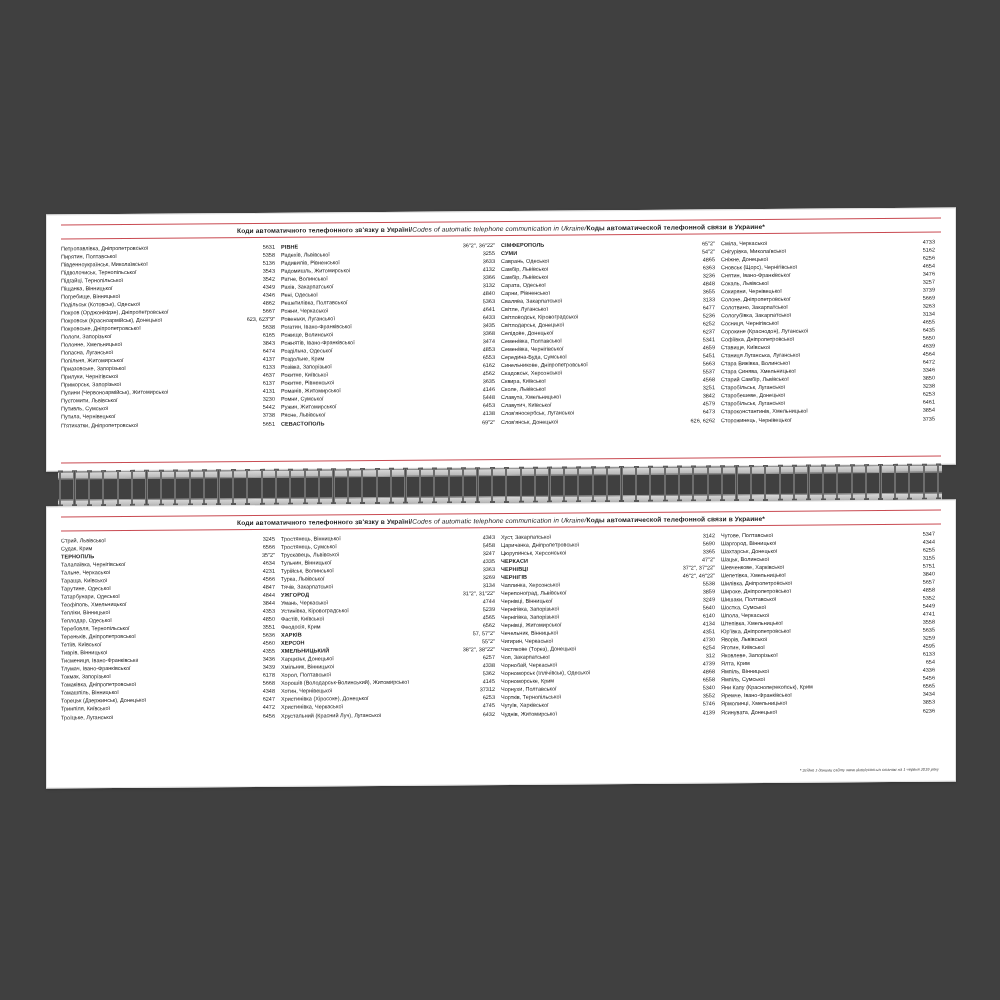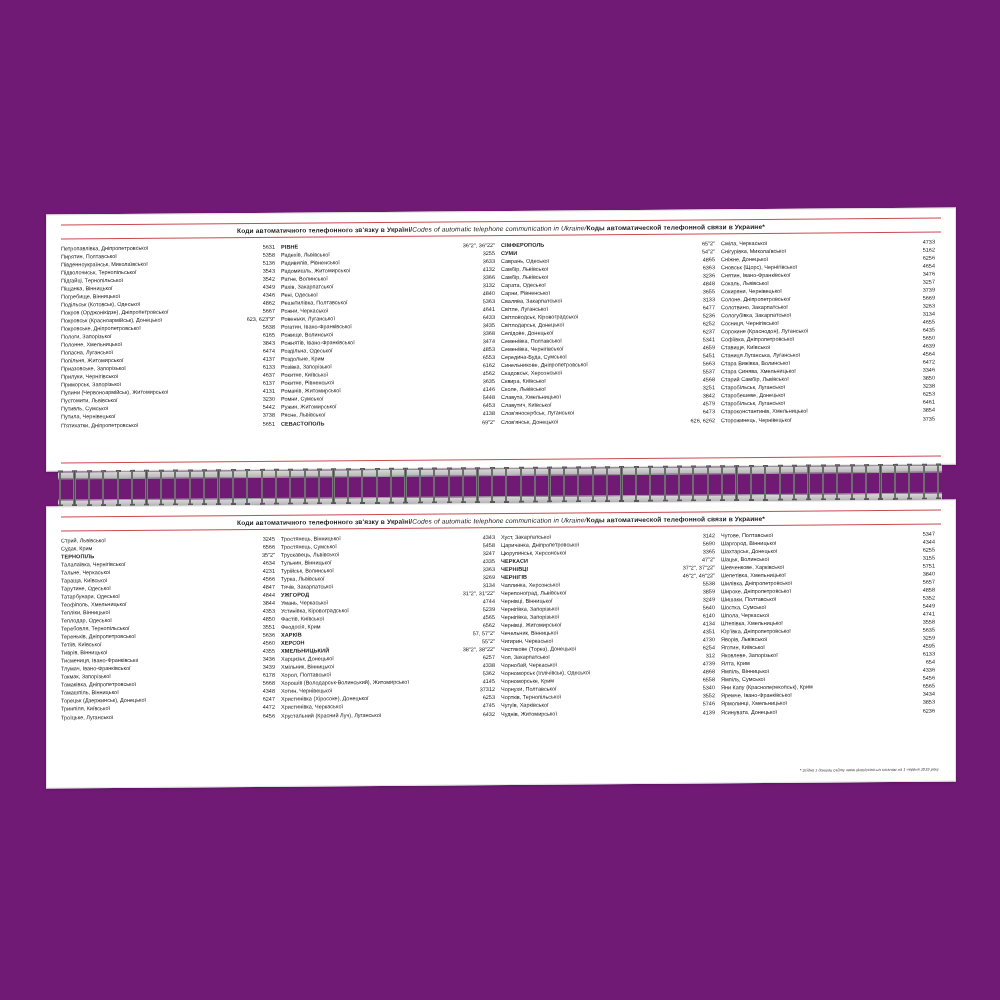--- a/index.html
+++ b/index.html
@@ -8,21 +8,21 @@
     background: #ffffff;
     width: 1000px;
     height: 1000px;
     overflow: hidden;
     font-family: "Liberation Sans", sans-serif;
   }
   #stage {
     position: relative;
     width: 1000px;
     height: 1000px;
-    background: #701a75;
+    background: #404040;
   }
 
   
   .page {
     position: absolute;
     background: #ffffff;
     box-shadow: 0 1px 3px rgba(0,0,0,0.22);
     border: 1px solid #e2e2e2;
     overflow: hidden;
   }

